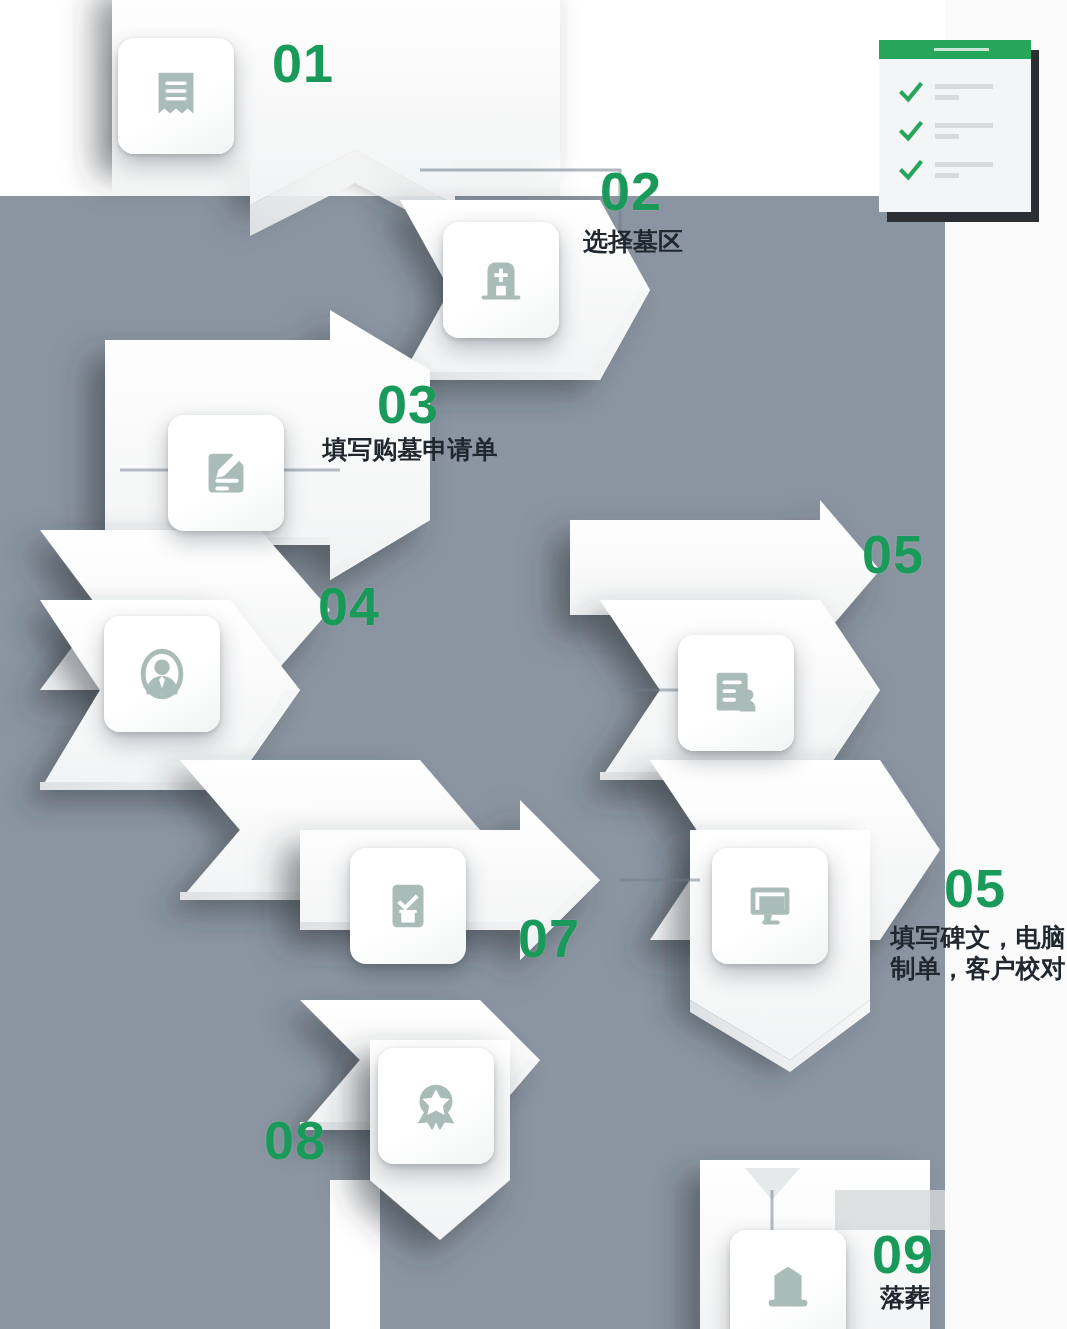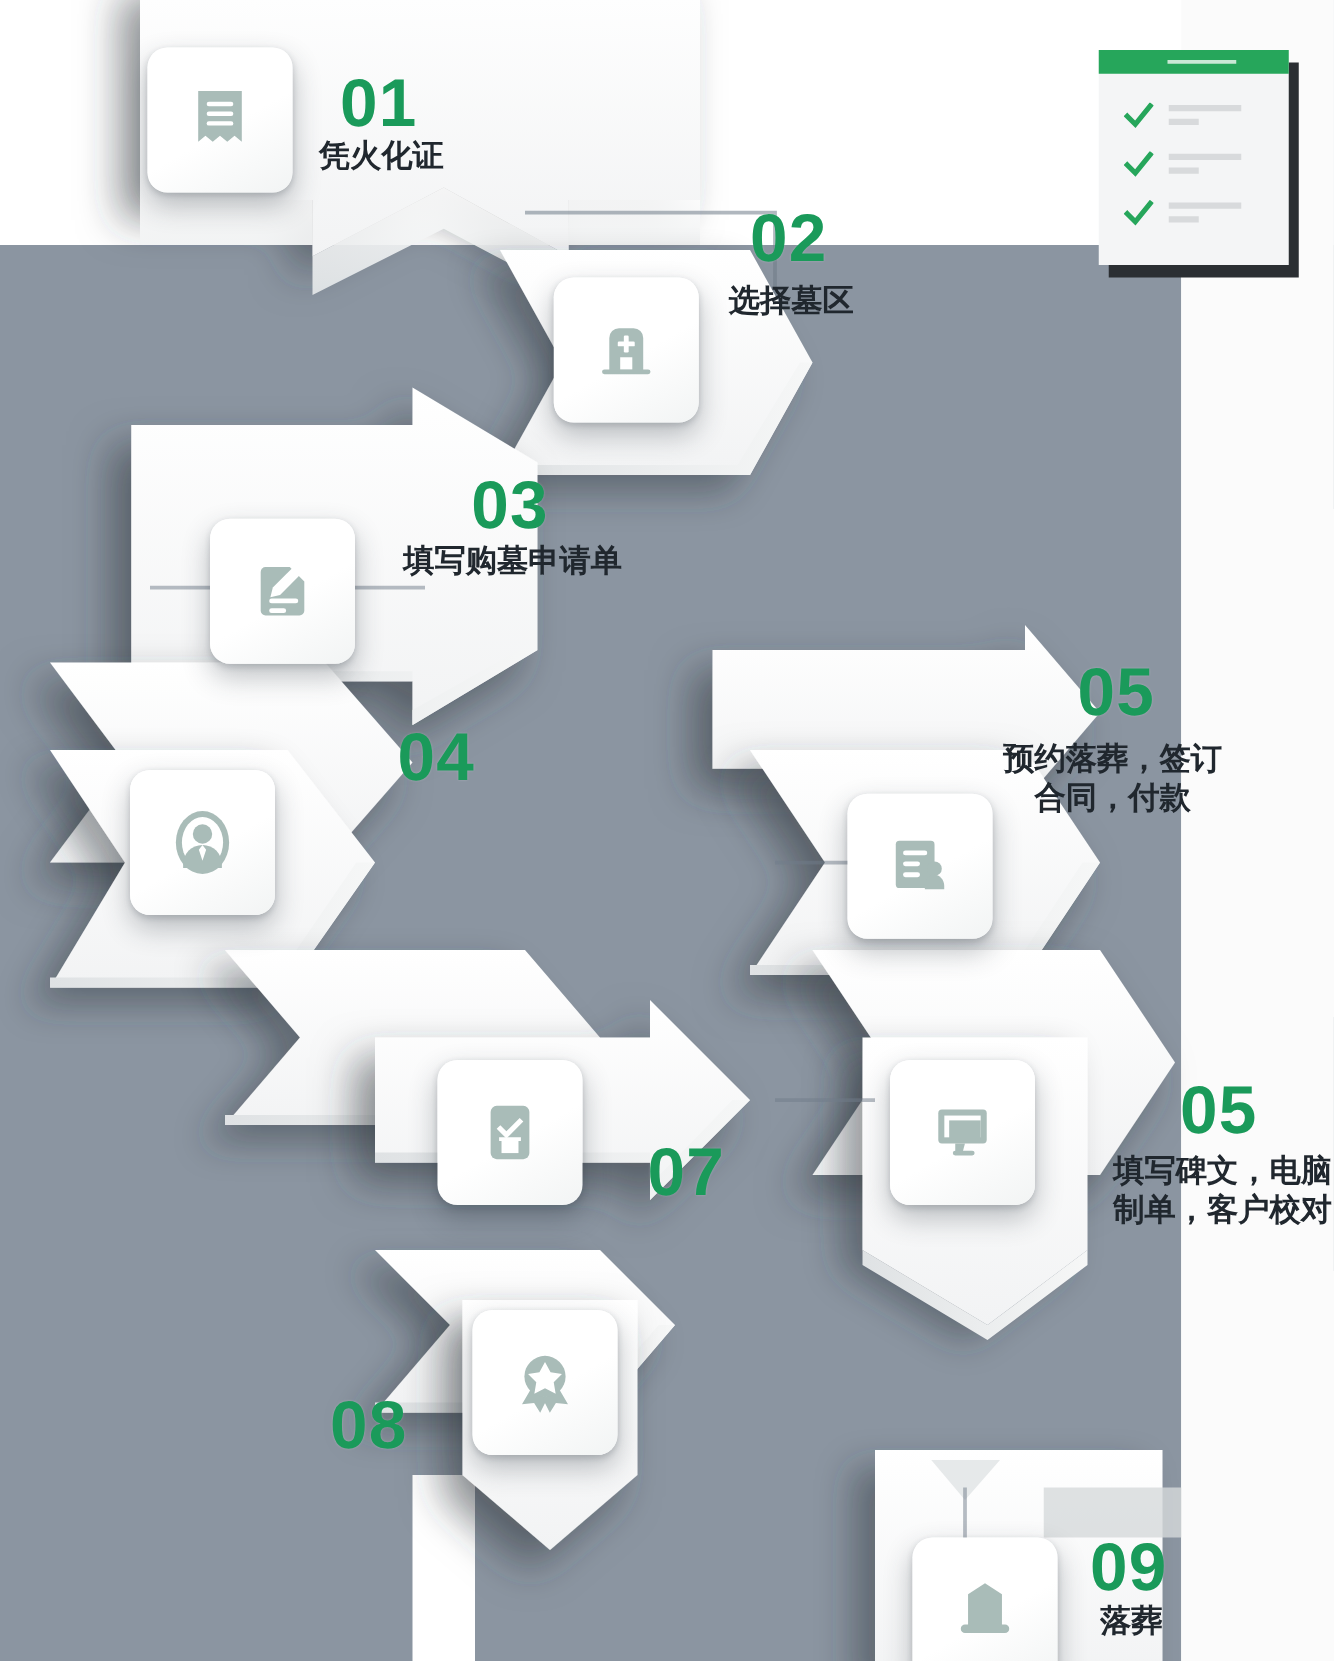--- a/index.html
+++ b/index.html
@@ -232,34 +232,31 @@
     </svg>
   </div>
 
   <div class="icard" style="left:730px;top:1230px;">
     <svg viewBox="0 0 64 64">
       <path class="ico" d="M32 10l14 9v27H18V19z"></path>
       <rect class="ico" x="12" y="44" width="40" height="7" rx="3.5"></rect>
     </svg>
   </div>
 
-  <div class="stepnum" style="left:272px;top:57px;">01</div>
-  <div class="steplabel" style="left:200px;top:110px;width:210px;">凭火化证</div>
+  <div class="stepnum" style="left:272px;top:37px;">01</div>
 
   <div class="stepnum" style="left:600px;top:165px;">02</div>
   <div class="steplabel" style="left:528px;top:226px;width:210px;">选择墓区</div>
 
   <div class="stepnum" style="left:377px;top:378px;">03</div>
   <div class="steplabel" style="left:305px;top:434px;width:210px;">填写购墓申请单</div>
 
   <div class="stepnum" style="left:318px;top:580px;">04</div>
 
   <div class="stepnum" style="left:862px;top:528px;">05</div>
-  <div class="steplabel" style="left:790px;top:592px;width:200px;">预约落葬，签订
-合同，付款</div>
 
   <div class="stepnum" style="left:944px;top:862px;">05</div>
   <div class="steplabel" style="left:878px;top:922px;width:200px;">填写碑文，电脑
 制单，客户校对</div>
 
   <div class="stepnum" style="left:518px;top:912px;">07</div>
 
   <div class="stepnum" style="left:264px;top:1114px;text-align:right;">08</div>
 
   <div class="stepnum" style="left:872px;top:1228px;">09</div>

